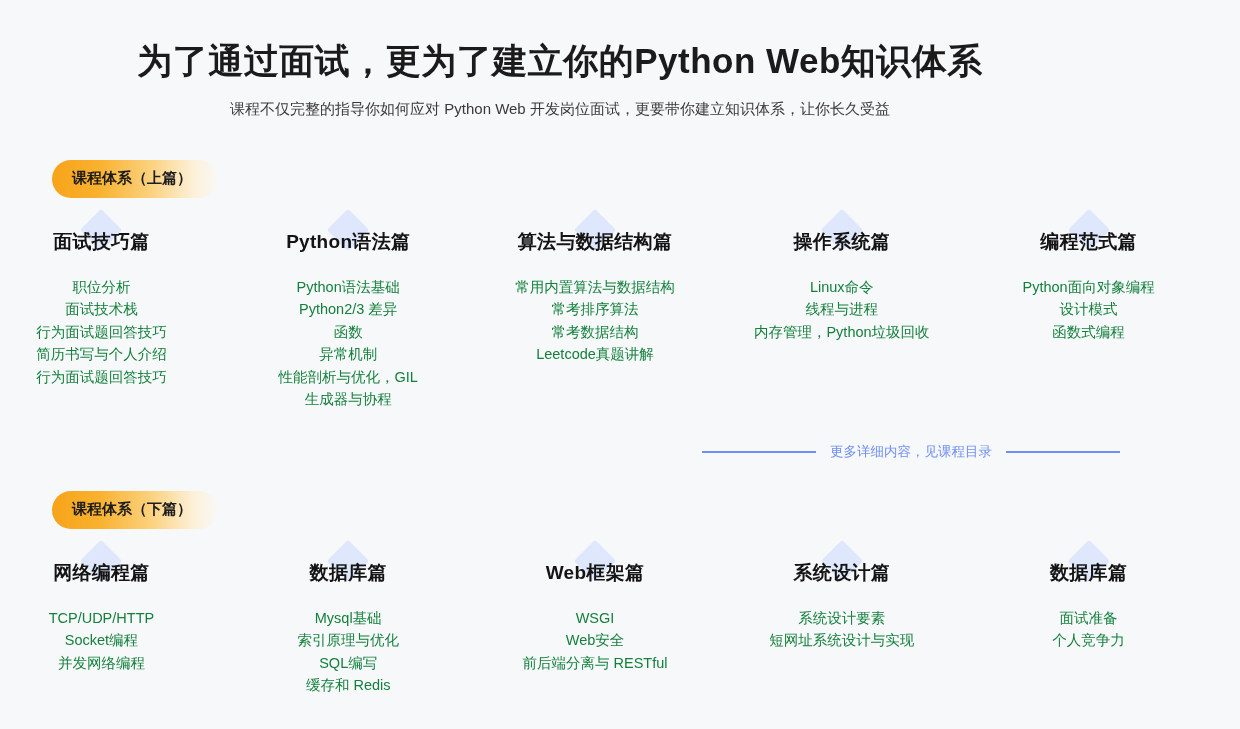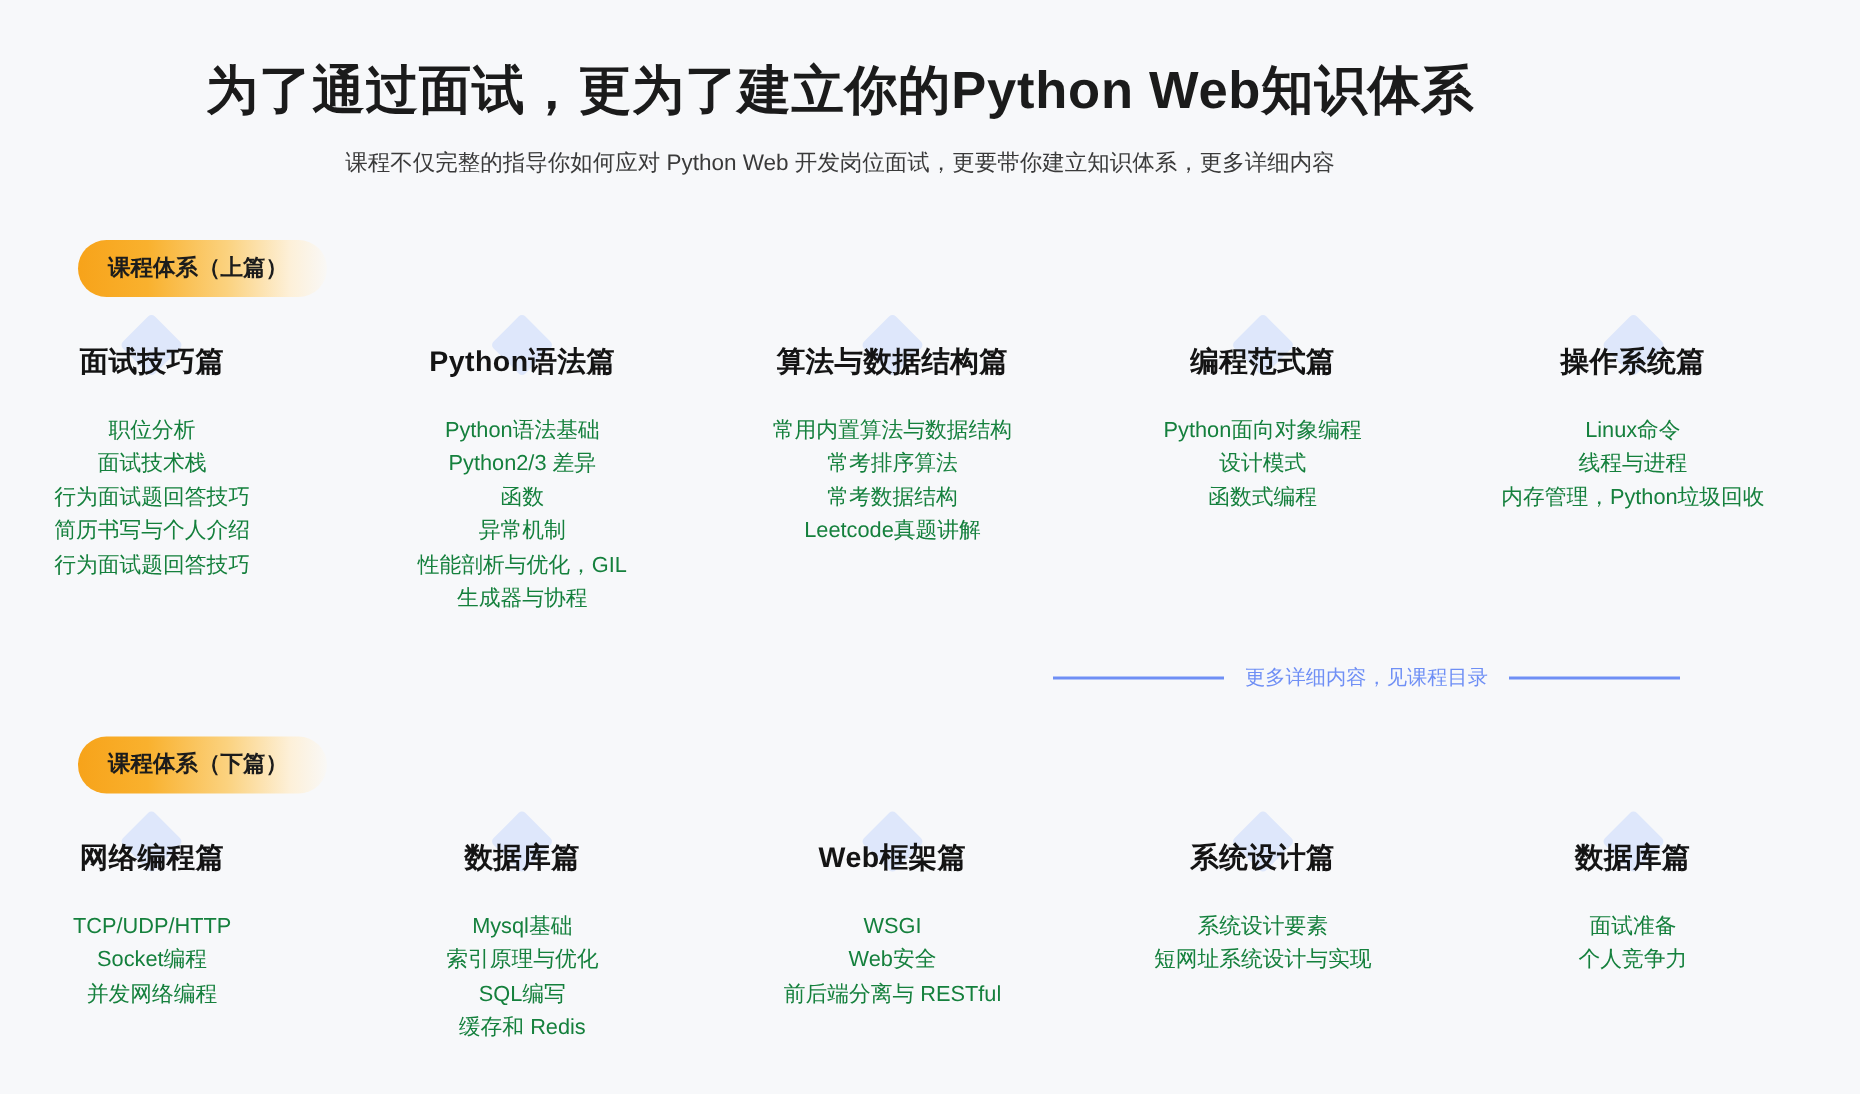--- a/index.html
+++ b/index.html
@@ -134,21 +134,21 @@
   .block-lower-badge { margin-top: 30px; }
   .block-lower-cols  { margin-top: 33px; }
 </style>
 </head>
 <body>
 
 <div class="page">
 
   <div class="header">
     <h1 class="main-title">为了通过面试，更为了建立你的Python Web知识体系</h1>
-    <p class="subtitle">课程不仅完整的指导你如何应对 Python Web 开发岗位面试，更要带你建立知识体系，更多详细内容</p>
+    <p class="subtitle">课程不仅完整的指导你如何应对 Python Web 开发岗位面试，更要带你建立知识体系，让你长久受益</p>
   </div>
 
   <div class="badge-row block-upper-badge">
     <span class="section-badge">课程体系（上篇）</span>
   </div>
 
   <div class="columns block-upper-cols">
 
     <div class="col">
       <div class="col-head">
@@ -188,38 +188,38 @@
         <li>常用内置算法与数据结构</li>
         <li>常考排序算法</li>
         <li>常考数据结构</li>
         <li>Leetcode真题讲解</li>
       </ul>
     </div>
 
     <div class="col">
       <div class="col-head">
         <span class="diamond"></span>
+        <span>操作系统篇</span>
+      </div>
+      <ul class="col-items">
+        <li>Linux命令</li>
+        <li>线程与进程</li>
+        <li>内存管理，Python垃圾回收</li>
+      </ul>
+    </div>
+
+    <div class="col">
+      <div class="col-head">
+        <span class="diamond"></span>
         <span>编程范式篇</span>
       </div>
       <ul class="col-items">
         <li>Python面向对象编程</li>
         <li>设计模式</li>
         <li>函数式编程</li>
-      </ul>
-    </div>
-
-    <div class="col">
-      <div class="col-head">
-        <span class="diamond"></span>
-        <span>操作系统篇</span>
-      </div>
-      <ul class="col-items">
-        <li>Linux命令</li>
-        <li>线程与进程</li>
-        <li>内存管理，Python垃圾回收</li>
       </ul>
     </div>
 
   </div>
 
   <div class="divider block-divider">
     <span class="rule"></span>
     <span class="divider-text">更多详细内容，见课程目录</span>
     <span class="rule"></span>
   </div>

